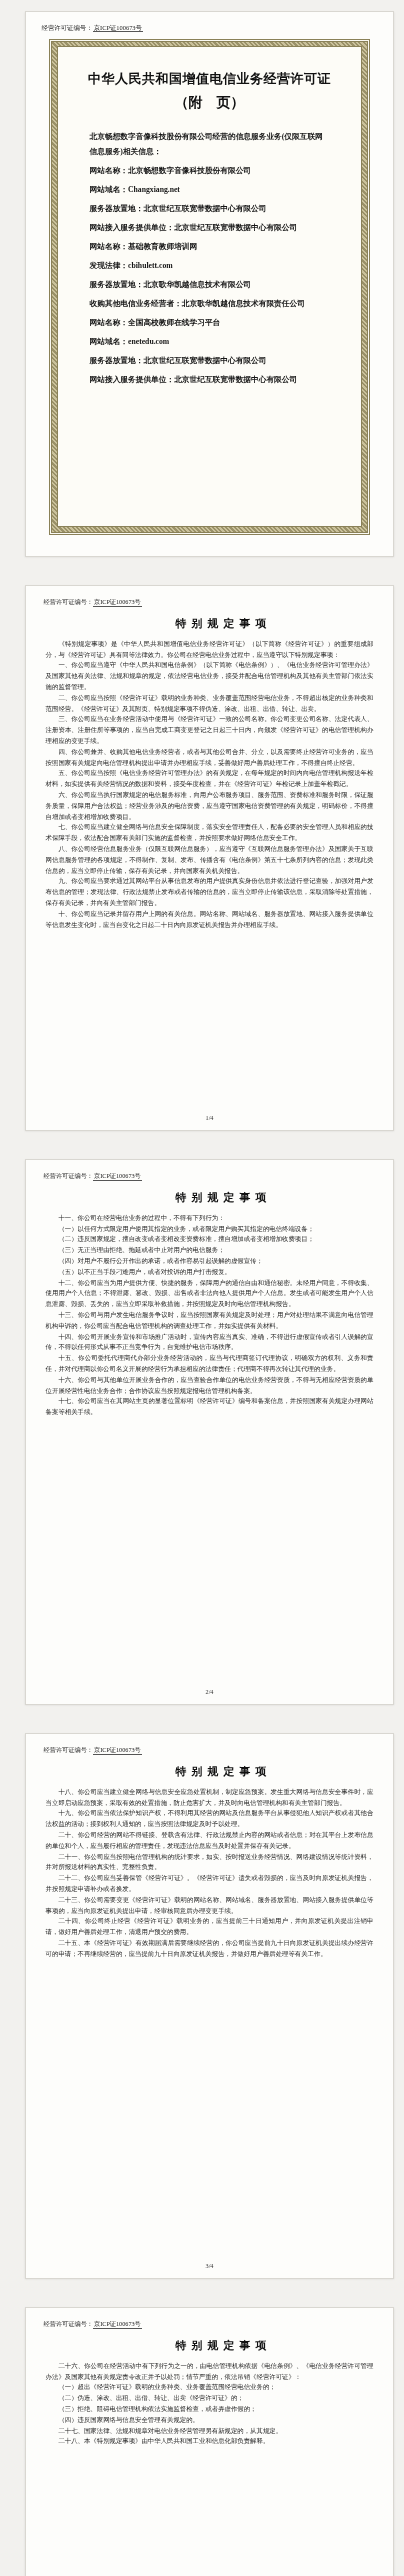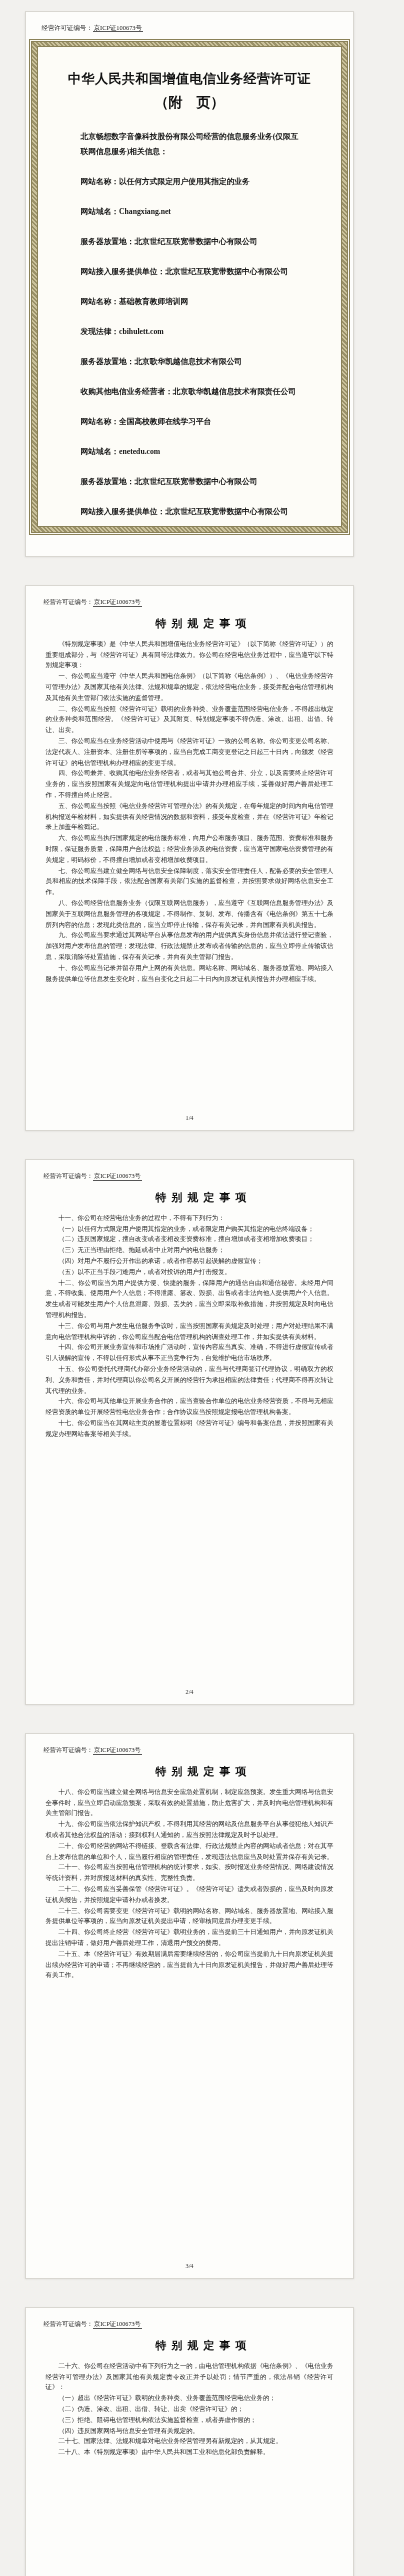--- a/index.html
+++ b/index.html
@@ -12,21 +12,21 @@
   .canvas {
     position: relative;
     width: 405px;
     height: 2873px;
     background: #f2f1ee;
     overflow: hidden;
   }
   .page {
     position: absolute;
     left: 25px;
-    width: 329px;
+    width: 369px;
     height: 546px;
     background: #fdfdfb;
     border: 0.5px solid #d9d7d1;
     box-shadow: 0 0.5px 2.1px rgba(0,0,0,0.10);
     box-sizing: border-box;
   }
   .page-1 { top: 11.3px; }
   .page-2 { top: 585px; }
   .page-3 { top: 1159px; }
   .page-4 { top: 1733px; }
@@ -80,21 +80,21 @@
     margin-top: 6.2px;
     color: #111;
   }
   .cert-body {
     margin-top: 16.5px;
     font-size: 7.7px;
     font-weight: bold;
     line-height: 15px;
     color: #161616;
   }
-  .cert-line { margin: 15px; }
+  .cert-line { margin: 4px; }
 
   
   .pp-header {
     padding: 12.4px 0 0 17.5px;
     font-size: 6.2px;
     color: #222;
   }
   .pp-title {
     margin-top: 9.3px;
     text-align: center;
@@ -136,21 +136,21 @@
     </div>
     <div class="cert-frame">
       <div class="cert-band">
         <div class="cert-inner">
           <div class="cert-title">中华人民共和国增值电信业务经营许可证</div>
           <div class="cert-subtitle">（附　页）</div>
           <div class="cert-body">
             <div class="cert-line">北京畅想数字音像科技股份有限公司经营的信息服务业务(仅限互联网信息服务)相关信息：</div>
             <div>
 
-            <div class="cert-line">网站名称：以任何方式限定用户使用其指定的业务</div>
+            <div class="cert-line">网站名称：北京畅想数字音像科技股份有限公司</div>
                 <div class="cert-line">网站域名：Changxiang.net</div>
                 <div class="cert-line">服务器放置地：北京世纪互联宽带数据中心有限公司</div>
                 <div class="cert-line">网站接入服务提供单位：北京世纪互联宽带数据中心有限公司</div>
                 <div class="cert-line">网站名称：基础教育教师培训网</div>
                 <div class="cert-line">发现法律：cbihulett.com</div>
                 <div class="cert-line">服务器放置地：北京歌华凯越信息技术有限公司</div>
                 <div class="cert-line">收购其他电信业务经营者：北京歌华凯越信息技术有限责任公司</div>
                 <div class="cert-line">网站名称：全国高校教师在线学习平台</div>
                 <div class="cert-line">网站域名：enetedu.com</div>
                 <div class="cert-line">服务器放置地：北京世纪互联宽带数据中心有限公司</div>

